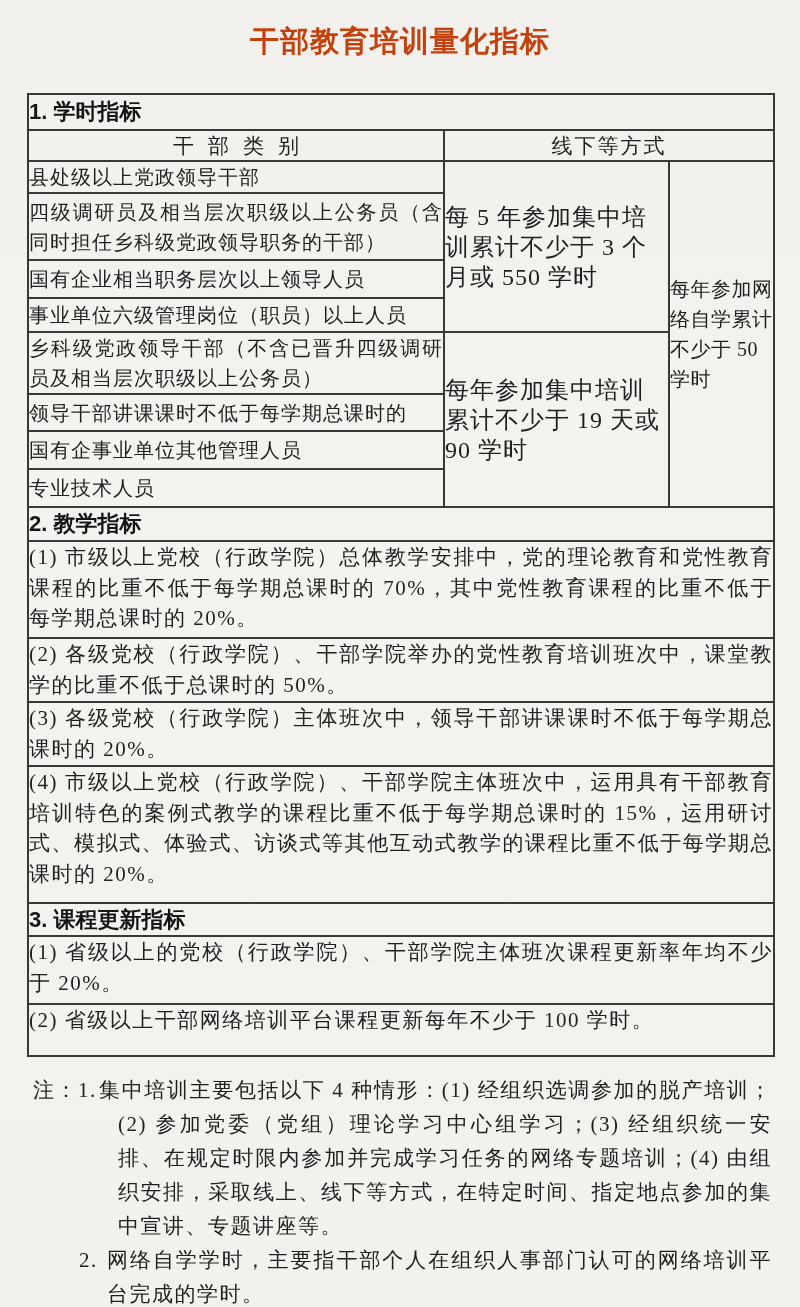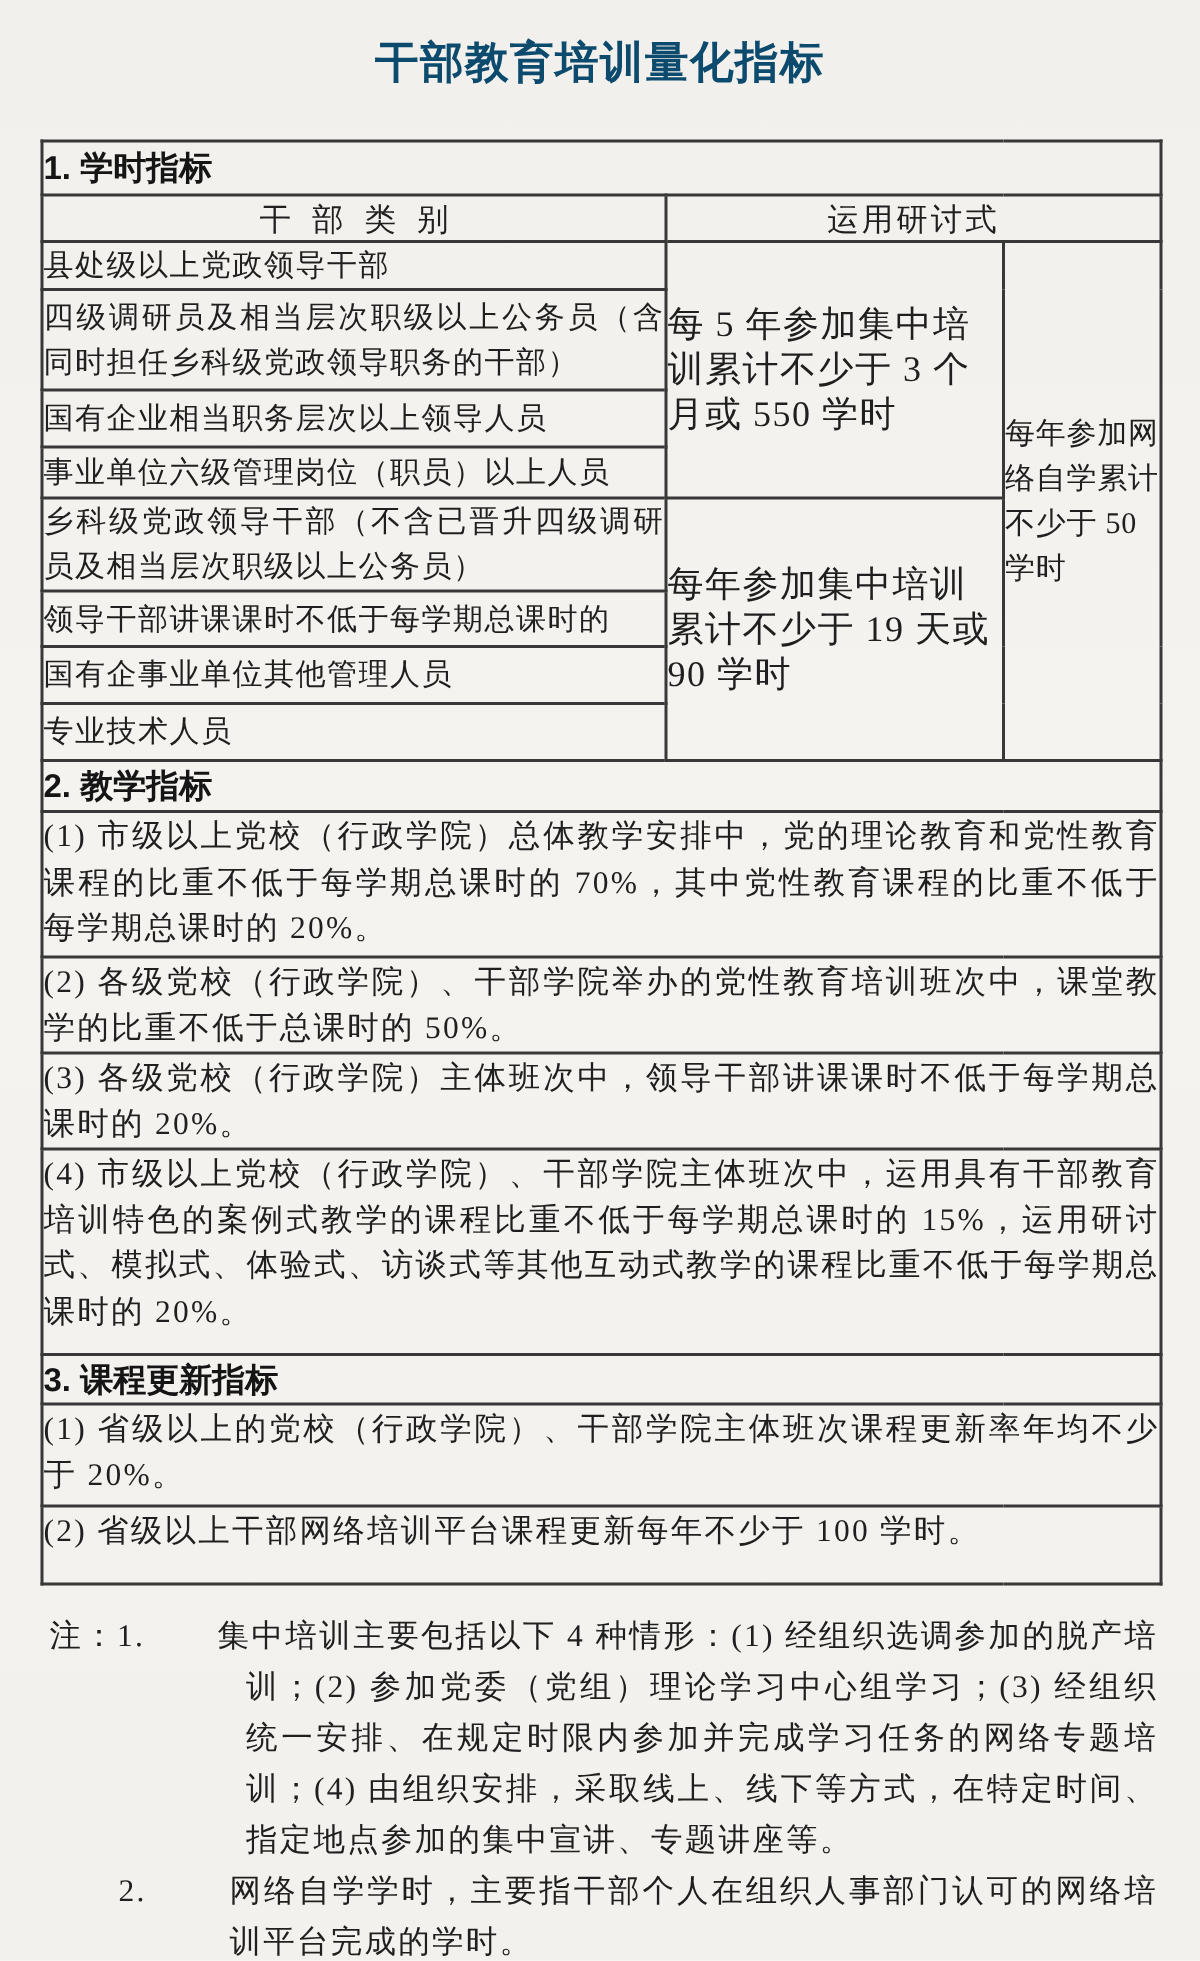--- a/index.html
+++ b/index.html
@@ -12,21 +12,21 @@
     color: #1f1f1f;
     overflow: hidden;
   }
   .page-title {
     margin: 22px 0 0 0;
     text-align: center;
     font-family: "Liberation Sans", "DejaVu Sans", sans-serif;
     font-size: 29px;
     font-weight: 800;
     letter-spacing: 1px;
-    color: #0c4a6e;
+    color: #c2410c;
   }
   table.doc-table {
     border-collapse: collapse;
     table-layout: fixed;
     margin: 31px 0 0 27px;
     width: 746px;
     background: transparent;
   }
   table.doc-table td {
     border: 2px solid #383838;
@@ -84,41 +84,41 @@
   .notes {
     margin: 16px 28px 0 33px;
     font-size: 21px;
     letter-spacing: 1.5px;
     line-height: 34px;
   }
   .note-row { display: flex; align-items: flex-start; }
   .note-label { flex: 0 0 39px; }
   .note-num { flex: 0 0 21px; }
   .note-num.second { flex: 0 0 35px; padding-left: 7px; box-sizing: border-box; }
-  .note-text { flex: 1 1 auto; text-align: justify; margin-left: 46px; }
+  .note-text { flex: 1 1 auto; text-align: justify; }
   .note-text.hang { padding-left: 19px; text-indent: -19px; }
 </style>
 </head>
 <body>
 
 <h1 class="page-title">干部教育培训量化指标</h1>
 
 <table class="doc-table">
   <colgroup>
     <col style="width:416px">
     <col style="width:225px">
     <col style="width:105px">
   </colgroup>
   <tbody>
     <tr style="height:36px">
       <td colspan="3" class="sec-head">1. 学时指标</td>
     </tr>
     <tr style="height:31px">
       <td class="col-head cadre-head">干部类别</td>
-      <td colspan="2" class="col-head time-head">运用研讨式</td>
+      <td colspan="2" class="col-head time-head">线下等方式</td>
     </tr>
     <tr style="height:30px">
       <td class="cadre-cell">县处级以上党政领导干部</td>
       <td class="mid-cell" rowspan="4">每 5 年参加集中培训累计不少于 3 个月或 550 学时</td>
       <td class="right-cell" rowspan="8">每年参加网络自学累计不少于 50 学时</td>
     </tr>
     <tr style="height:67px">
       <td class="cadre-cell">四级调研员及相当层次职级以上公务员（含同时担任乡科级党政领导职务的干部）</td>
     </tr>
     <tr style="height:38px">

